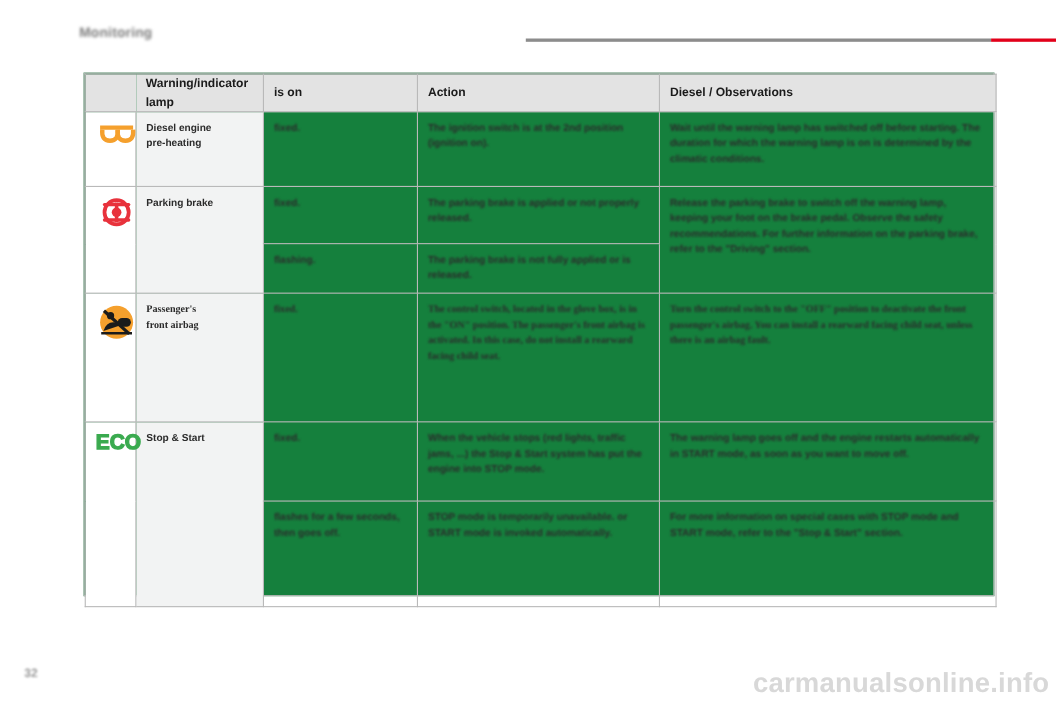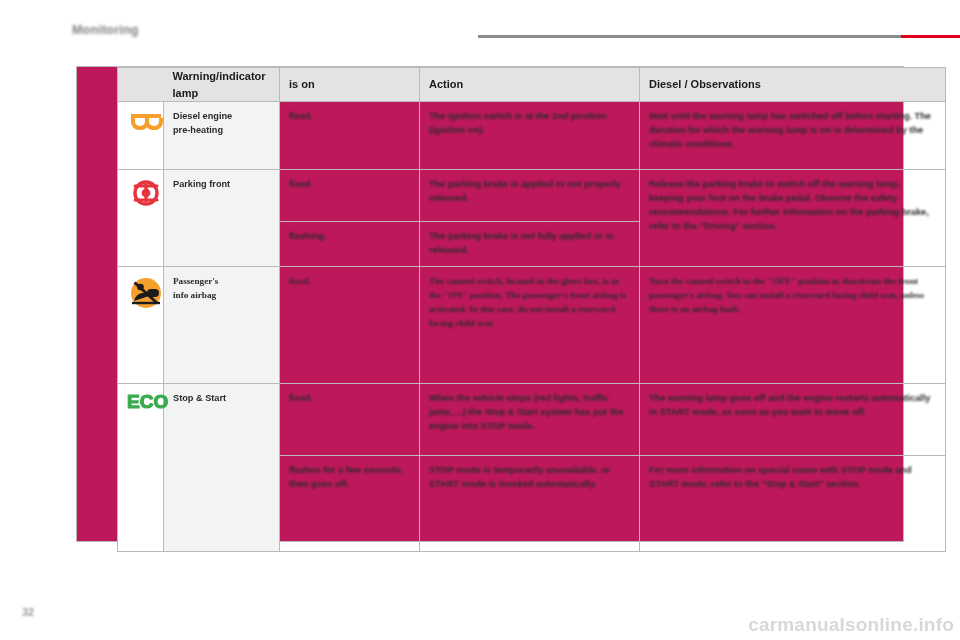--- a/index.html
+++ b/index.html
@@ -30,22 +30,21 @@
   .rule-red {
     position: absolute; left: 901px; top: 35px; width: 59px; height: 3px;
     background: #e2001a;
   }
 
   
   .table-wrap {
     position: absolute; left: 76px; top: 66px;
     width: 828px; height: 476px;
     border: 1px solid #b9b9b9;
-    background: #be185d;
-    padding-left: 40px;
+    background: #15803d;
   }
   table.manual {
     width: 100%; height: 100%;
     border-collapse: collapse;
     table-layout: fixed;
   }
   table.manual th, table.manual td {
     border: 1px solid #b9b9b9;
     vertical-align: top;
     padding: 8px 9px 8px 9px;
@@ -99,21 +98,21 @@
   .icon-box svg { display: block; }
 
   
   .pagenum {
     position: absolute; left: 22px; top: 606px;
     font-size: 11px; font-weight: bold; color: #9a9a9a;
     filter: blur(1.1px);
   }
   .watermark {
     position: absolute; right: 6px; bottom: 4px;
-    font-size: 19px; font-weight: bold; color: #d8d8d8;
+    font-size: 25px; font-weight: bold; color: #d8d8d8;
     letter-spacing: 0.2px;
   }
 </style>
 </head>
 <body>
 
 <div class="page">
 
   <div class="topbar">
     <div class="section-title">Monitoring</div>
@@ -172,21 +171,21 @@
               <svg width="38" height="30" viewBox="0 0 38 30">
                 <circle cx="19" cy="15" r="11" fill="none" stroke="#e8323c" stroke-width="3.4"></circle>
                 <path d="M8 8 H30" stroke="#e8323c" stroke-width="3" stroke-linecap="round"></path>
                 <path d="M8 22 H30" stroke="#e8323c" stroke-width="3" stroke-linecap="round"></path>
                 <path d="M19 6 V24" stroke="#e8323c" stroke-width="3.2"></path>
                 <circle cx="19" cy="15" r="4.4" fill="#e8323c"></circle>
               </svg>
             </span>
           </td>
           <td class="lamp-cell" rowspan="2">
-            <span>Parking front</span>
+            <span>Parking brake</span>
           </td>
           <td class="ison-cell">
             <span class="blurtext">fixed.</span>
           </td>
           <td class="cause-cell">
             <span class="blurtext">The parking brake is applied or not properly released.</span>
           </td>
           <td class="act-cell" rowspan="2">
             <span class="blurtext">Release the parking brake to switch off the warning lamp, keeping your foot on the brake pedal. Observe the safety recommendations. For further information on the parking brake, refer to the "Driving" section.</span>
           </td>
@@ -208,21 +207,21 @@
                 <circle cx="13.5" cy="12" r="3.3" fill="#1b1b1b"></circle>
                 <path d="M7 26 q2.5 -8 9 -8 q4 0 6 3" fill="#1b1b1b"></path>
                 <rect x="20" y="14" width="12" height="8" rx="4" fill="#1b1b1b"></rect>
                 <path d="M7.5 7.5 L30.5 28.5" stroke="#1b1b1b" stroke-width="3"></path>
                 <path d="M5 28 H33" stroke="#1b1b1b" stroke-width="2.4"></path>
               </svg>
             </span>
           </td>
           <td class="lamp-cell">
             <span>Passenger's</span><br>
-            <span>info airbag</span>
+            <span>front airbag</span>
           </td>
           <td class="ison-cell">
             <span class="blurtext">fixed.</span>
           </td>
           <td class="cause-cell">
             <span class="blurtext">The control switch, located in the glove box, is in the "ON" position. The passenger's front airbag is activated. In this case, do not install a rearward facing child seat.</span>
           </td>
           <td class="act-cell">
             <span class="blurtext">Turn the control switch to the "OFF" position to deactivate the front passenger's airbag. You can install a rearward facing child seat, unless there is an airbag fault.</span>
           </td>

